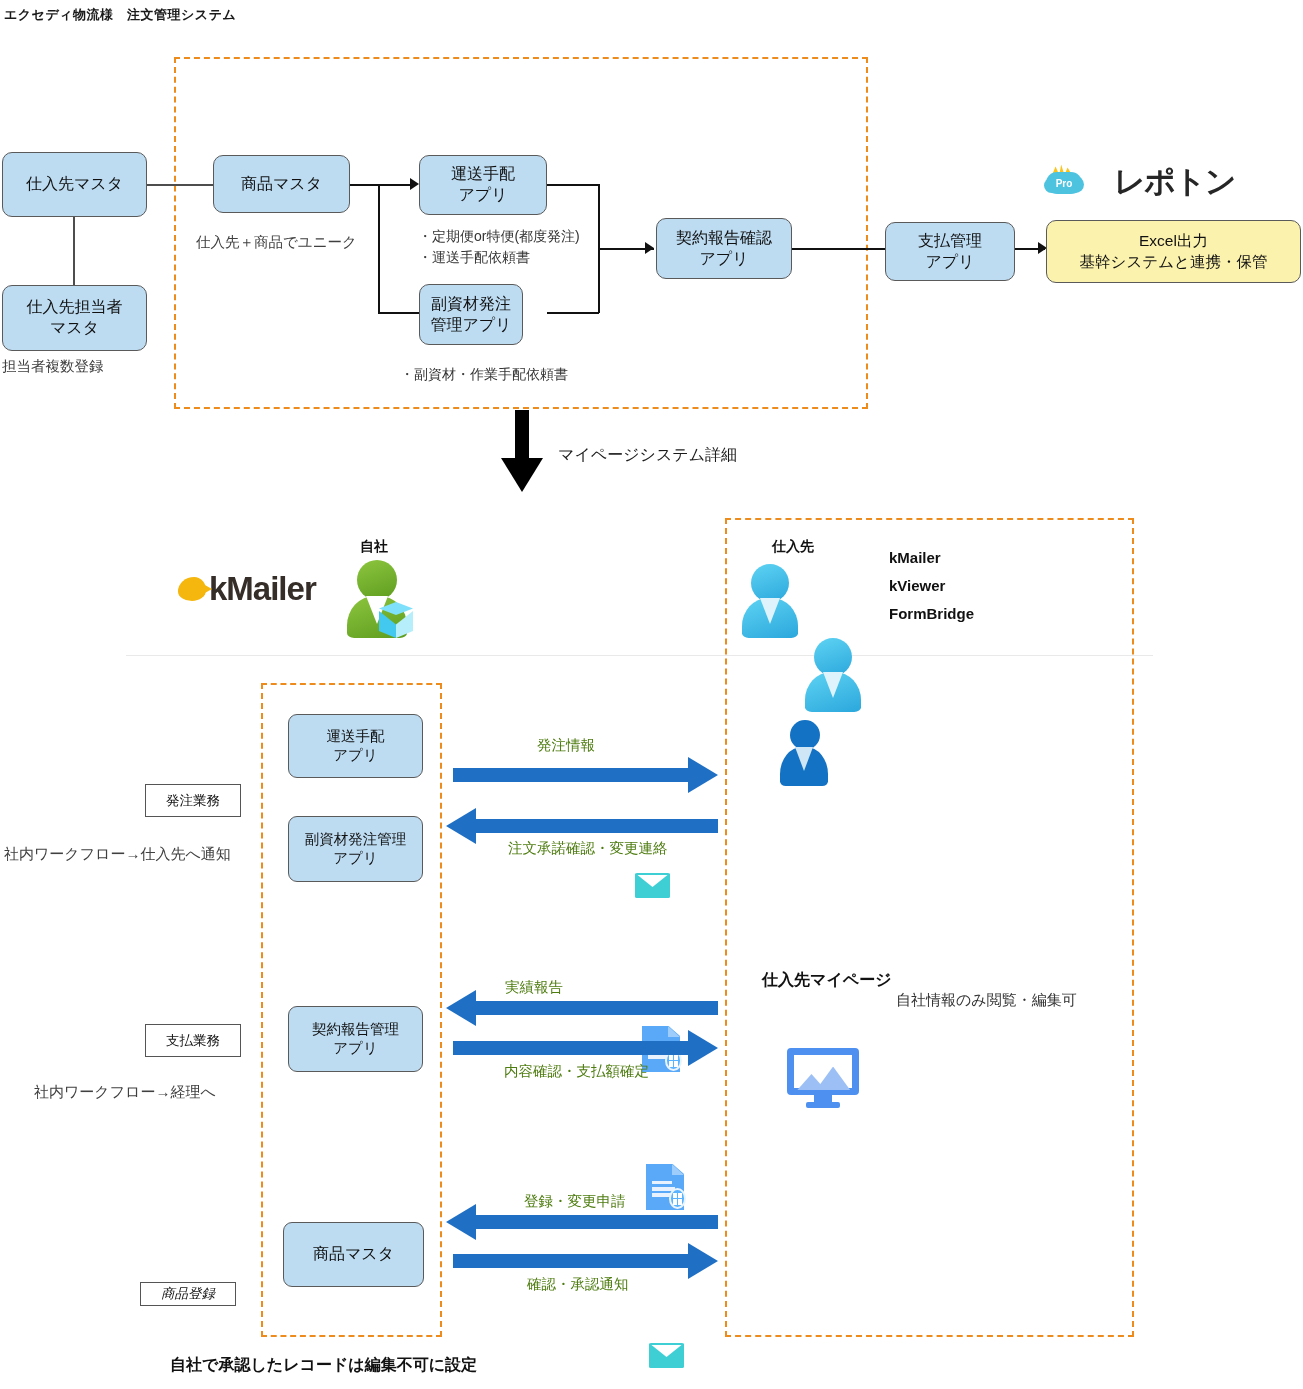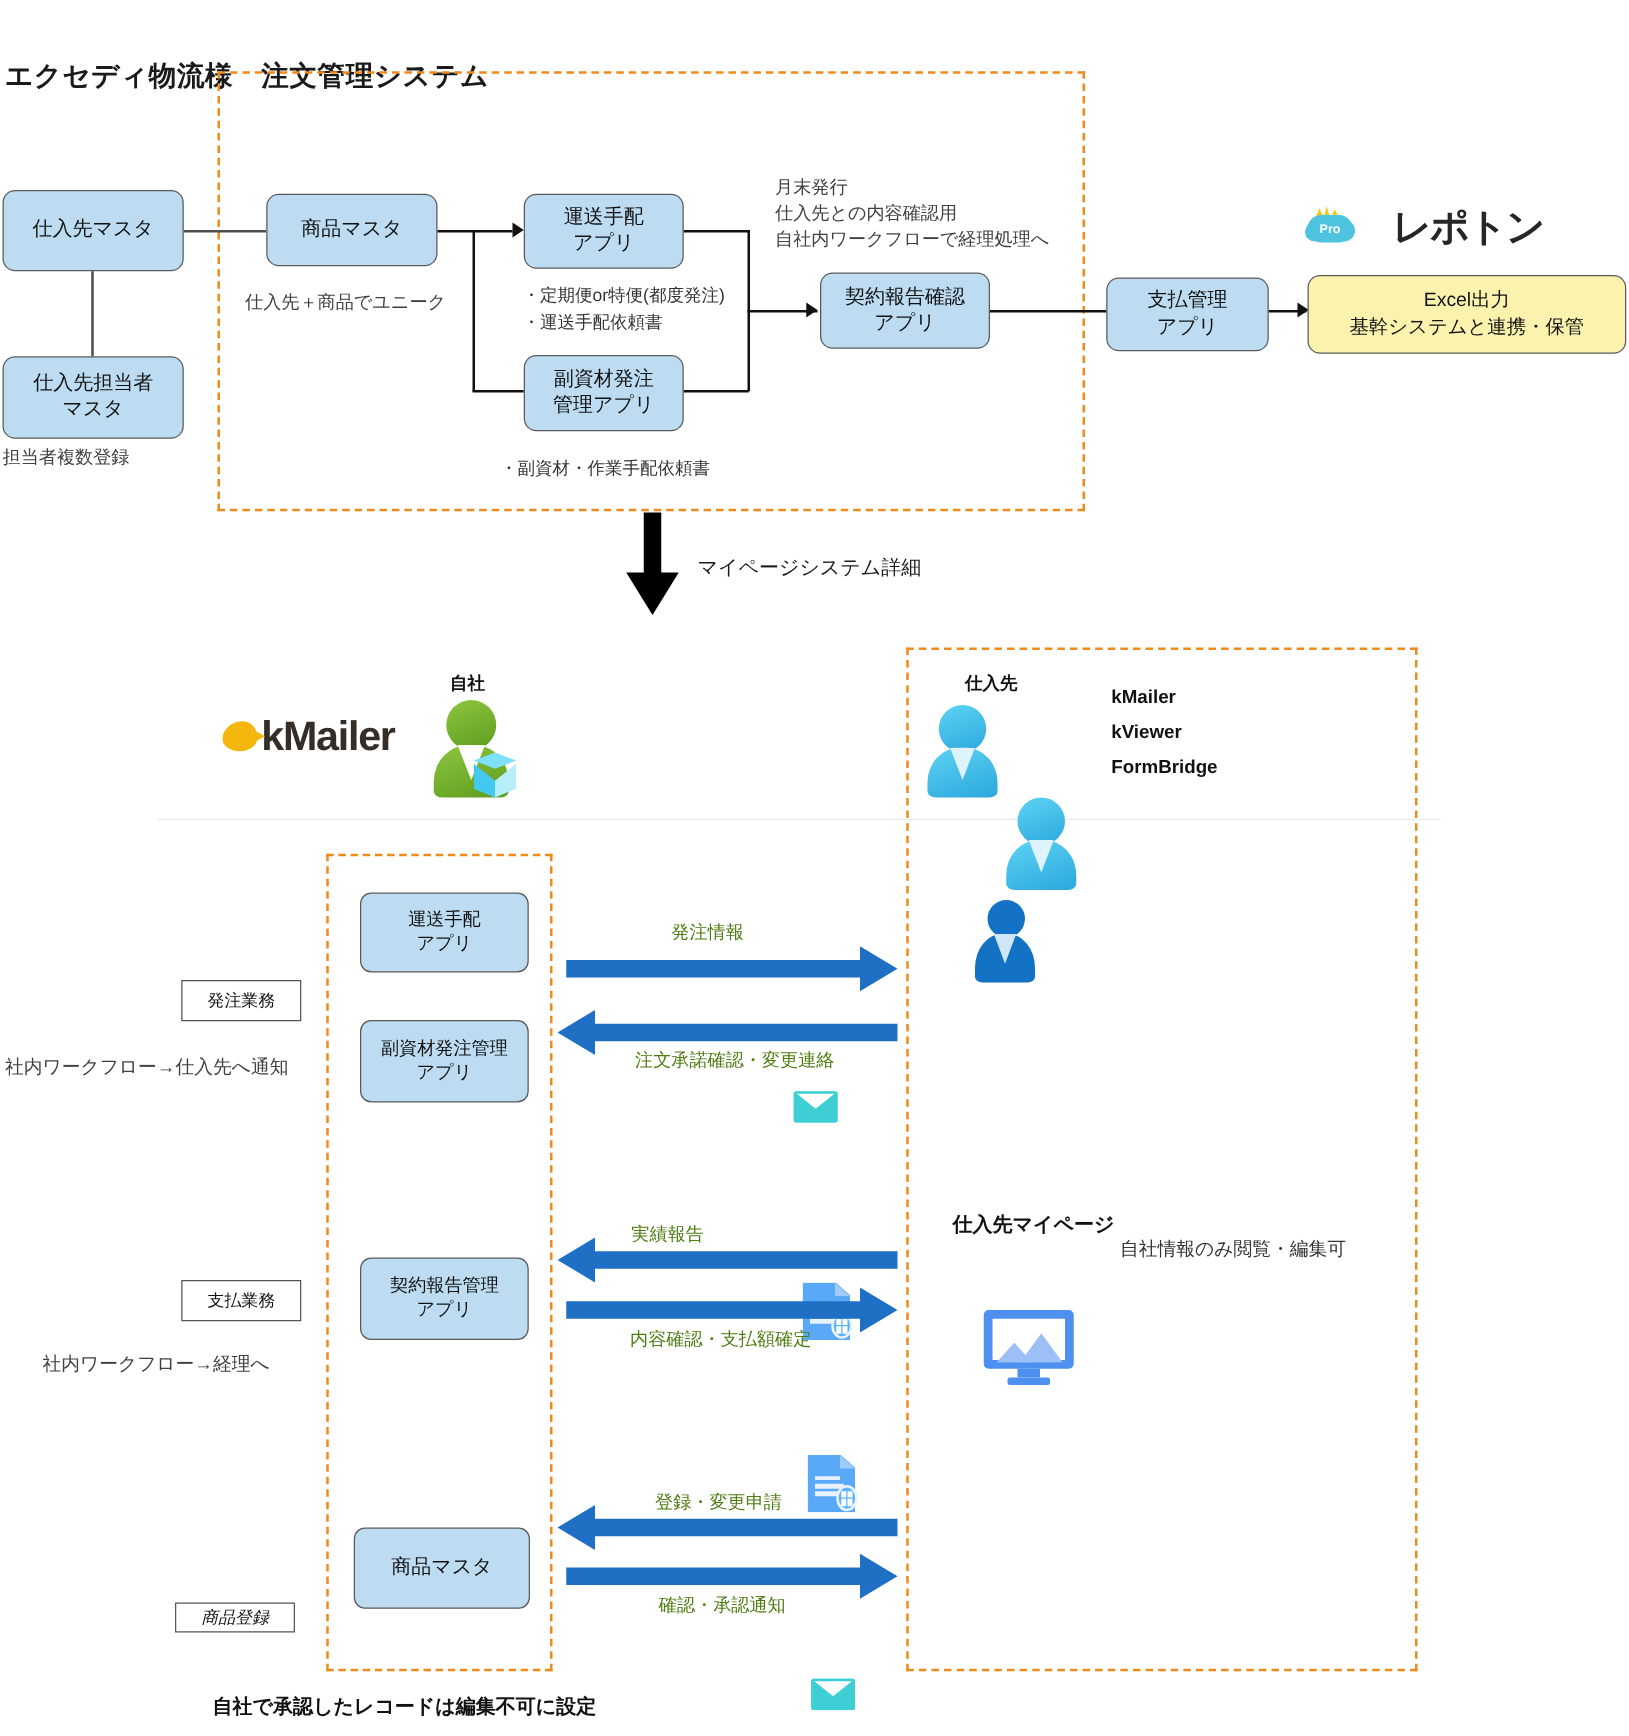--- a/index.html
+++ b/index.html
@@ -8,21 +8,21 @@
     color:#1a1a1a;
     -webkit-font-smoothing:antialiased;
   }
   #stage{position:relative;width:1303px;height:1389px;overflow:hidden;background:#fff;}
 
   
   .abs{position:absolute;box-sizing:border-box;}
 
   
   .page-title{
-    font-size:22px;font-weight:bold;letter-spacing:.5px;white-space:nowrap;margin-top:40px;
+    font-size:13px;font-weight:bold;letter-spacing:.5px;white-space:nowrap;
   }
   .note{font-size:14.5px;color:#404040;white-space:nowrap;line-height:1.45;}
   .note-bold{font-size:15px;font-weight:bold;color:#111;white-space:nowrap;}
   .bullets{font-size:14px;color:#333;line-height:1.5;white-space:nowrap;}
   .arrow-label{font-size:14.5px;color:#4d7c0f;white-space:nowrap;}
   .tool-list{font-size:15px;font-weight:bold;color:#111;line-height:1.85;white-space:nowrap;}
   .small-cap{font-size:14px;font-weight:bold;color:#111;white-space:nowrap;}
 
   
   .appbox{
@@ -196,34 +196,31 @@
   <div class="abs vline-k" style="left:378px;top:184px;height:129px;"></div>
   <div class="abs hline-k" style="left:378px;top:312px;width:41px;"></div>
   <div class="abs tri-r" style="left:410px;top:178px;"></div>
 
   <div class="abs appbox" style="left:419px;top:155px;width:128px;height:60px;white-space:pre-line;">運送手配
 アプリ</div>
 
   <div class="abs bullets" style="left:418px;top:226px;white-space:pre-line;">・定期便or特便(都度発注)
 ・運送手配依頼書</div>
 
-  <div class="abs appbox" style="left:419px;top:284px;width:128px;height:61px;white-space:pre-line;">副資材発注
+  <div class="abs appbox" style="left:419px;top:284px;width:104px;height:61px;white-space:pre-line;">副資材発注
 管理アプリ</div>
 
   <div class="abs bullets" style="left:400px;top:364px;">・副資材・作業手配依頼書</div>
 
   <div class="abs hline-k" style="left:547px;top:184px;width:52px;"></div>
   <div class="abs hline-k" style="left:547px;top:312px;width:52px;"></div>
   <div class="abs vline-k" style="left:598px;top:184px;height:129px;"></div>
   <div class="abs hline-k" style="left:598px;top:248px;width:56px;"></div>
   <div class="abs tri-r" style="left:645px;top:242px;"></div>
 
-  <div class="abs note" style="left:620px;top:140px;white-space:pre-line;">月末発行
-仕入先との内容確認用
-自社内ワークフローで経理処理へ</div>
 
   <div class="abs appbox" style="left:656px;top:218px;width:136px;height:61px;white-space:pre-line;">契約報告確認
 アプリ</div>
 
   <div class="abs hline-k" style="left:792px;top:248px;width:93px;"></div>
 
   <div class="abs appbox" style="left:885px;top:222px;width:130px;height:59px;white-space:pre-line;">支払管理
 アプリ</div>
 
   <div class="abs hline-k" style="left:1015px;top:248px;width:30px;"></div>

